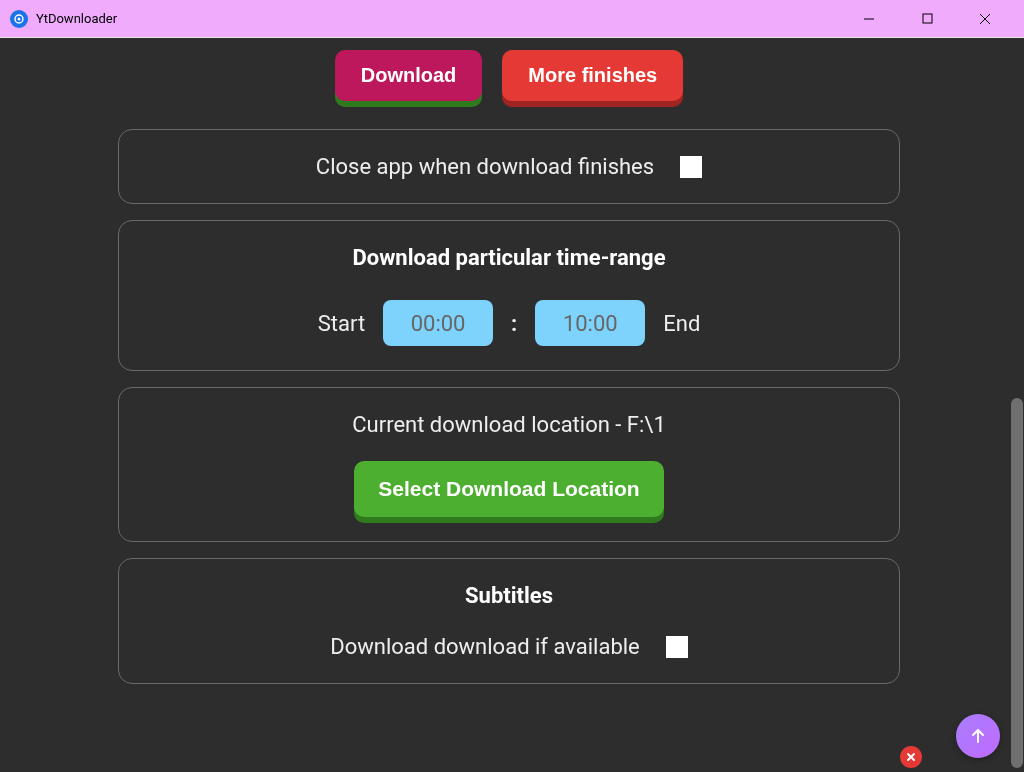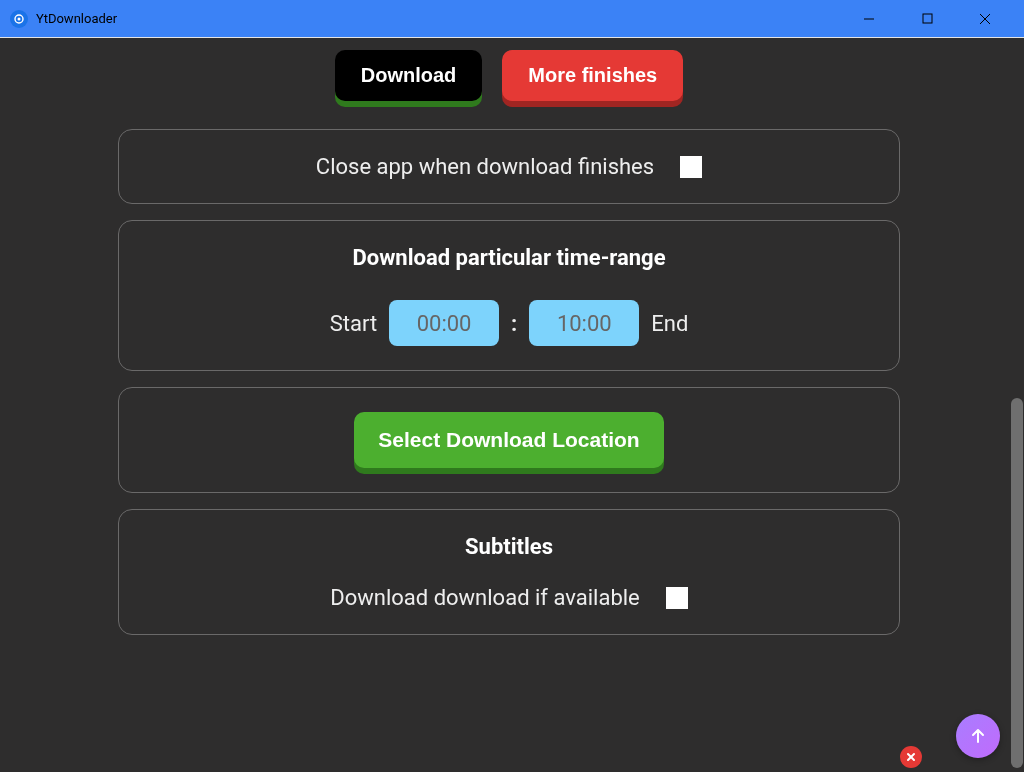--- a/index.html
+++ b/index.html
@@ -6,21 +6,21 @@
     body {
       font-family: -apple-system, BlinkMacSystemFont, "Segoe UI", Roboto, Ubuntu, sans-serif;
       background: #fff;
       width: 1024px;
       height: 772px;
       overflow: hidden;
       position: relative;
     }
     .titlebar {
       height: 38px;
-      background: #3b82f6;
+      background: #f0abfc;
       border-bottom: 1px solid #e5e5e5;
       display: flex;
       align-items: center;
       padding: 0 10px;
     }
     .titlebar-icon {
       width: 18px;
       height: 18px;
       background: #1a73e8;
       border-radius: 50%;
@@ -84,21 +84,21 @@
     .btn {
       border: none;
       border-radius: 10px;
       font-size: 20px;
       font-weight: 700;
       color: #fff;
       padding: 14px 26px;
       cursor: pointer;
     }
     .btn-green {
-      background: #000000;
+      background: #be185d;
       box-shadow: 0 6px 0 #2f7a1d;
     }
     .btn-red {
       background: #e53935;
       box-shadow: 0 6px 0 #a02522;
     }
     .panel {
       border: 1px solid #6a6969;
       border-radius: 14px;
       padding: 24px 20px;
@@ -132,21 +132,21 @@
       height: 22px;
       background: #fff;
       display: inline-block;
       margin-left: 12px;
       vertical-align: middle;
     }
     .time-row {
       display: flex;
       align-items: center;
       justify-content: center;
-      gap: 12px;
+      gap: 18px;
       margin-top: 30px;
     }
     .time-label {
       font-size: 22px;
       color: #eee;
     }
     .time-input {
       width: 110px;
       height: 46px;
       border-radius: 8px;
@@ -281,20 +281,23 @@
       <div class="time-row">
         <span class="time-label">Start</span>
         <input class="time-input" value="00:00" style="">
         <span class="colon">:</span>
         <input class="time-input" value="10:00" style="">
         <span class="time-label">End</span>
       </div>
     </div>
 
     <div class="panel">
+      <div class="loc-text">
+        <span>Current download location - </span><span>F:\1</span>
+      </div>
       <div class="select-btn-wrap">
         <button class="btn-select">Select Download Location</button>
       </div>
     </div>
 
     <div class="panel panel-center">
       <div class="panel-title">Subtitles</div>
       <div class="panel-row" style="margin-top:26px;">
         <span class="label-text">Download download if available</span>
         <span class="checkbox"></span>

